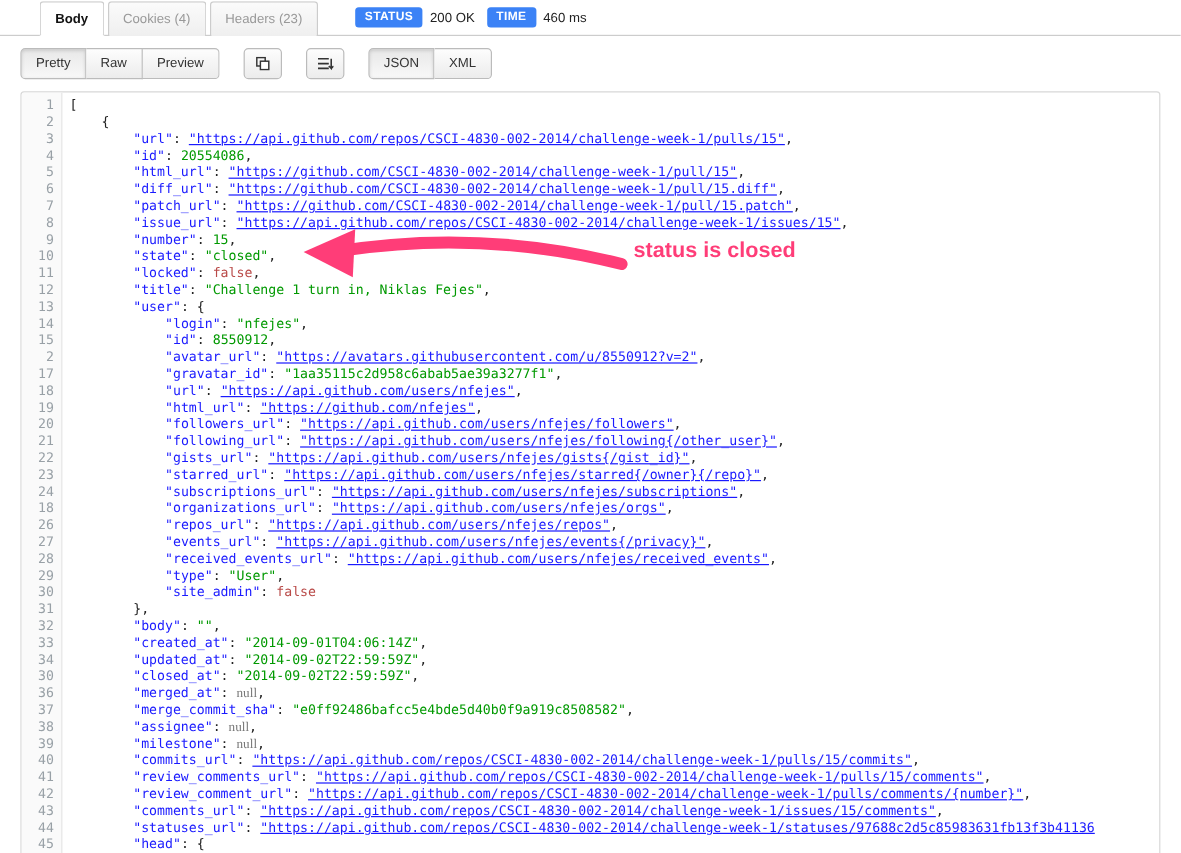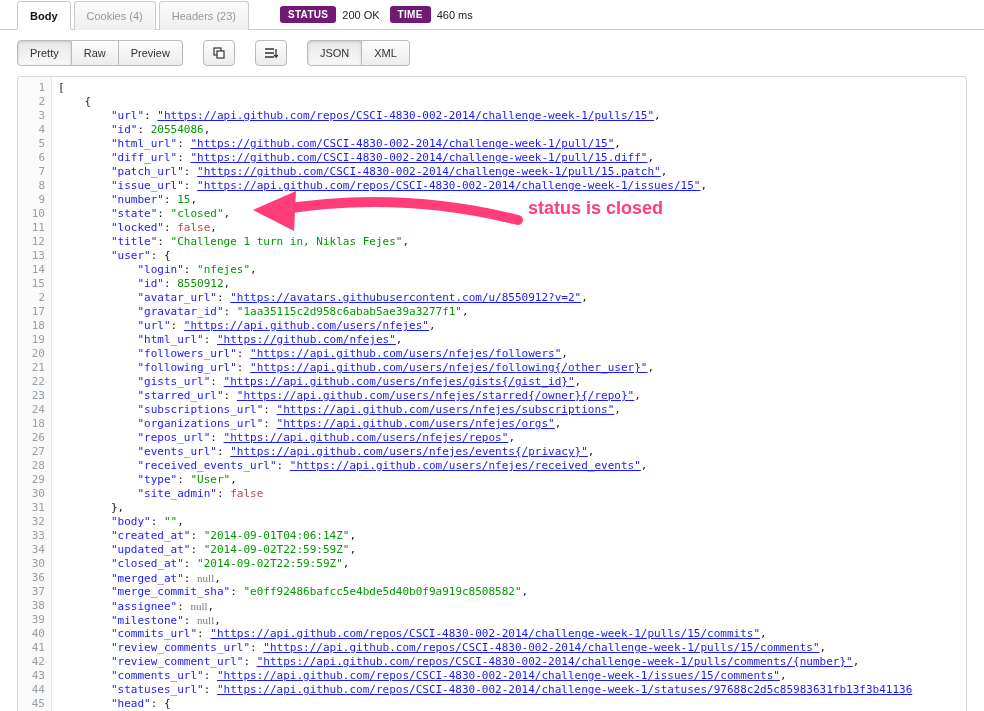--- a/index.html
+++ b/index.html
@@ -1,22 +1,22 @@
 <!DOCTYPE html>
 <html><head>
 <meta charset="utf-8">
 <style>
 * { box-sizing: border-box; margin: 0; padding: 0; }
 body { font-family: "Lucida Grande", Arial, sans-serif; font-size: 12px; background: #fff; width: 984px; }
-.tabs { display: flex; align-items: center; border-bottom: 1px solid #ccc; height: 30px; padding: 0 0 0 17px; gap: 0; }
+.tabs { display: flex; align-items: center; border-bottom: 1px solid #ccc; height: 30px; padding: 0 0 0 33px; gap: 0; }
 .tab { padding: 0 12px; height: 29px; line-height: 29px; border: 1px solid #ccc; border-bottom: none; border-radius: 3px 3px 0 0; margin-right: 3px; background: linear-gradient(#fbfbfb,#efefef); color: #999; cursor: pointer; font-size: 11px; position: relative; top: 1px; }
 .tab.active { background: #fff; color: #111; font-weight: bold; border-bottom: 1px solid #fff; }
 .tab .count { }
 .status-group { margin-left: 28px; display: flex; align-items: center; gap: 6px; }
-.pill { background: #701a75; color: #fff; font-size: 10px; font-weight: bold; padding: 3px 8px; border-radius: 3px; letter-spacing: 0.3px; }
+.pill { background: #3b82f6; color: #fff; font-size: 10px; font-weight: bold; padding: 3px 8px; border-radius: 3px; letter-spacing: 0.3px; }
 .pill-val { font-size: 11px; color: #222; }
 .toolbar { display: flex; align-items: center; padding: 10px 17px; gap: 6px; }
 .btn-group { display: flex; }
 .btn { border: 1px solid #bbb; background: linear-gradient(#fdfdfd,#ececec); padding: 5px 12px; font-size: 11px; color: #333; cursor: pointer; height: 26px; line-height: 14px; }
 .btn-group .btn:first-child { border-radius: 4px 0 0 4px; }
 .btn-group .btn:last-child { border-radius: 0 4px 4px 0; }
 .btn-group .btn + .btn { border-left: none; }
 .btn.single { border-radius: 4px; }
 .btn.active { background: linear-gradient(#e8e8e8,#f8f8f8); box-shadow: inset 0 1px 3px rgba(0,0,0,0.15); }
 .btn.icon { width: 32px; padding: 0; display: flex; align-items: center; justify-content: center; }

